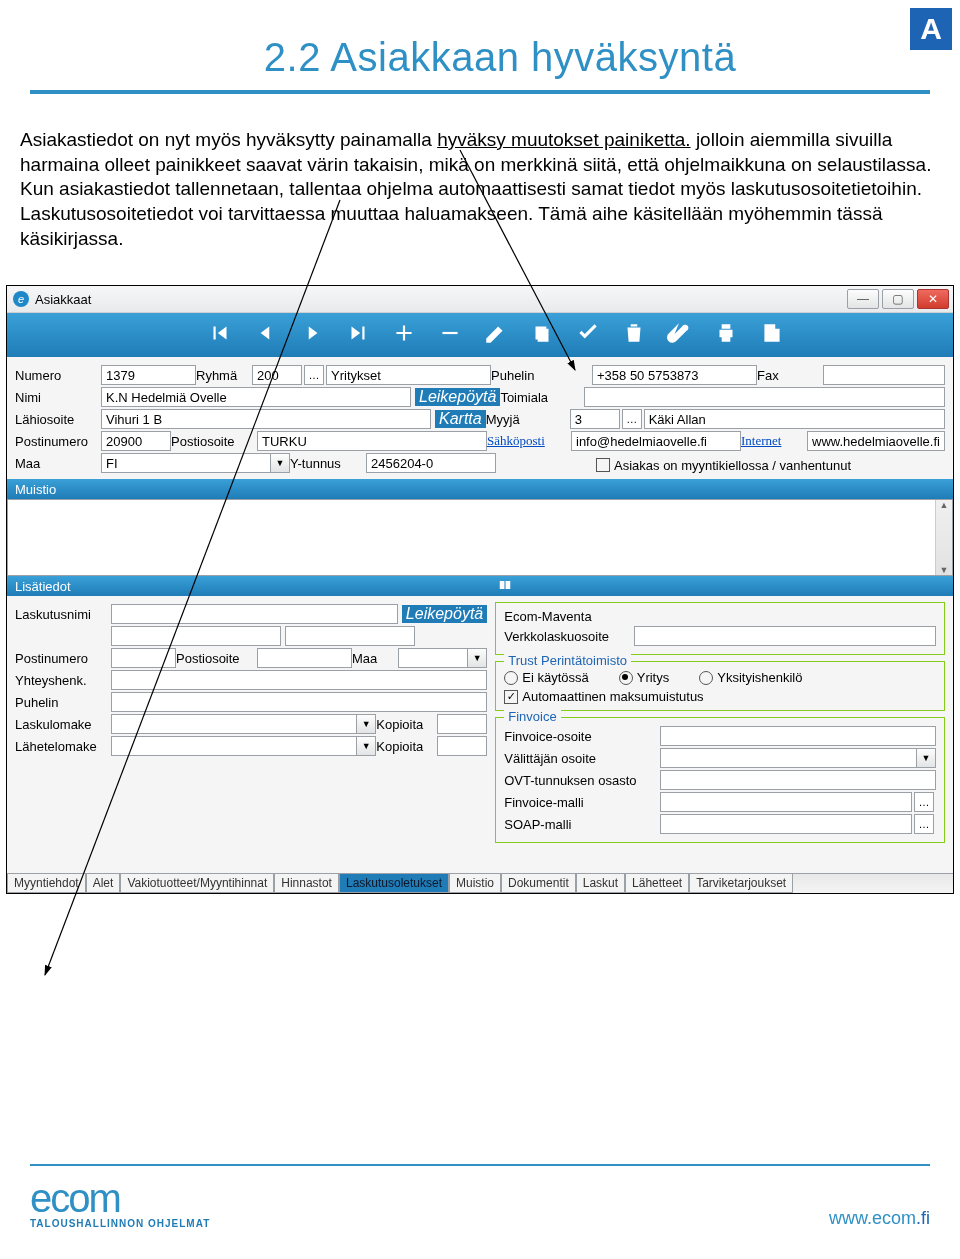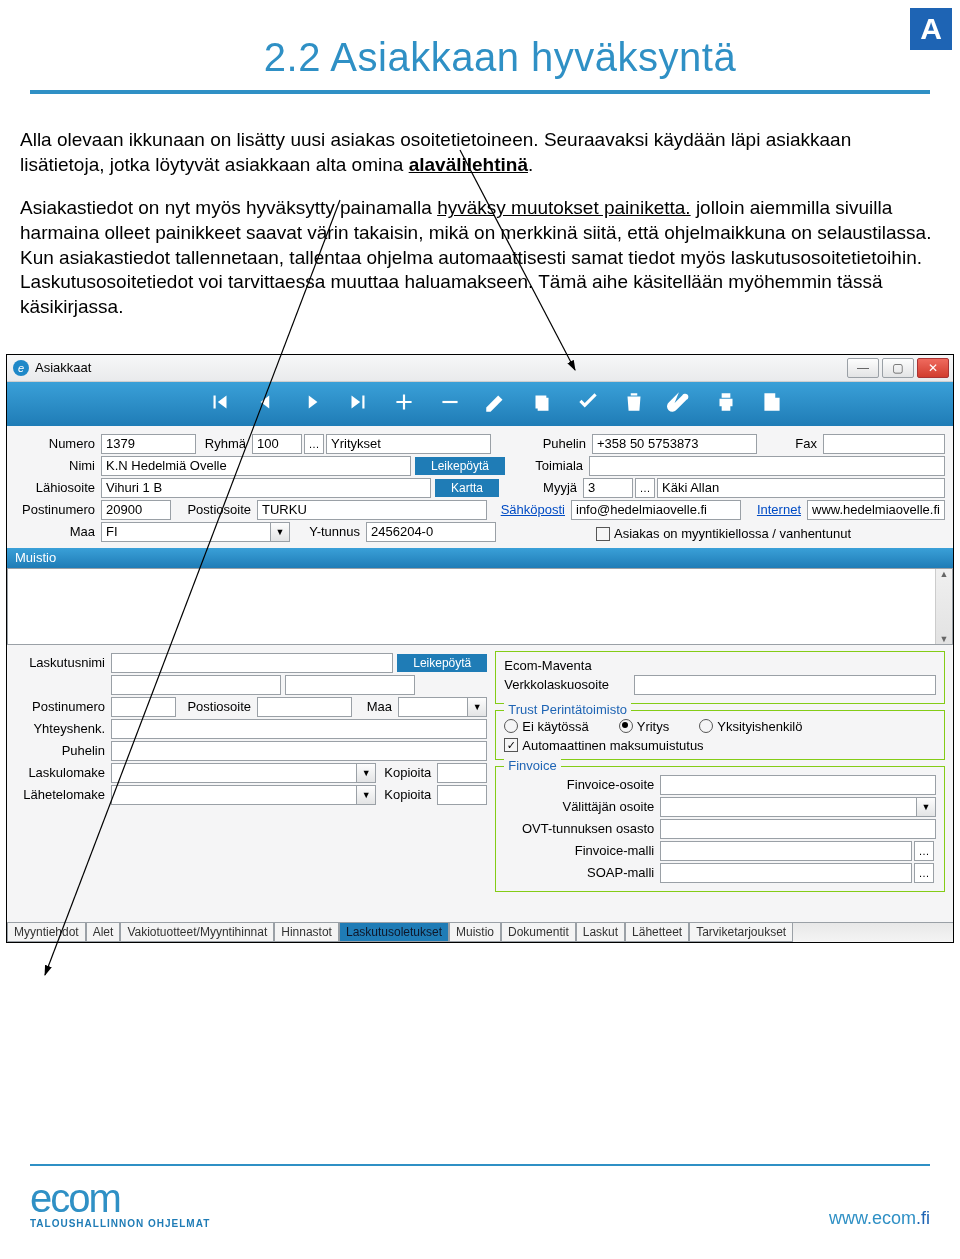--- a/index.html
+++ b/index.html
@@ -83,36 +83,37 @@
     height: 44px;
     display:flex; align-items:center; gap:20px;
     padding-left:200px;
   }
   .toolbar svg{width:26px;height:26px;fill:#fff;}
   .form-area{
     background:#f5f5f6;
     padding:6px 8px 4px 8px;
   }
   .row{display:flex;align-items:center;font-size:13px;margin:2px 0;}
-  .lbl{text-align:right;padding-right:6px;}
+  .lbl{text-align:left;padding-right:6px;}
   .inp{
     background:#fff;border:1px solid #9aa0a6;height:18px;
     display:flex;align-items:center;padding:0 4px;font-size:13px;
     overflow:hidden;white-space:nowrap;
   }
   .btn-small{
-    background:#1f7cb6;color:#fff;font-size:12px;height:18px;
-    display:flex;align-items:center;justify-content:center;padding:0 16px;
+    background:#1f7cb6;color:#fff;font-size:16px;height:18px;
+    display:flex;align-items:center;justify-content:center;padding:0 4px;
     margin-left:4px;
+    font-style:italic;
   }
   .dots{
     width:18px;height:18px;background:#fff;border:1px solid #9aa0a6;
     display:flex;align-items:center;justify-content:center;font-size:11px;margin:0 2px;
   }
-  .link{color:#004bc4;text-decoration:underline;}
+  .link{color:#004bc4;text-decoration:underline;font-family:Liberation Serif, serif;}
   .section-header{
     background:linear-gradient(#3aa0d8,#1f7cb6);
     color:#fff;font-size:13px;height:20px;display:flex;align-items:center;
     padding-left:8px;
   }
   .memo{
     background:#fff;border:1px solid #9aa0a6;height:75px;margin:0;
     position:relative;
   }
   .memo-scroll{
@@ -167,23 +168,20 @@
 
 <div class="page">
 
   <div class="corner-badge">A</div>
 
   <div class="title">2.2 Asiakkaan hyväksyntä</div>
   <div class="title-rule"></div>
 
   <div class="bodytext">
     <p>
-      <span>Alla olevaan ikkunaan on lisätty uusi asiakas osoitetietoineen. Seuraavaksi käydään läpi asiakkaan lisätietoja, jotka löytyvät asiakkaan alta omina </span><span class="bold underline">alavälilehtinä</span><span>.</span>
-    </p>
-    <p>
       <span>Asiakastiedot on nyt myös hyväksytty painamalla </span><span class="underline">hyväksy muutokset painiketta.</span><span> jolloin aiemmilla sivuilla harmaina olleet painikkeet saavat värin takaisin, mikä on merkkinä siitä, että ohjelmaikkuna on selaustilassa. Kun asiakastiedot tallennetaan, tallentaa ohjelma automaattisesti samat tiedot myös laskutusosoitetietoihin. Laskutusosoitetiedot voi tarvittaessa muuttaa haluamakseen. Tämä aihe käsitellään myöhemmin tässä käsikirjassa.</span>
     </p>
   </div>
 
   <div class="shot-frame">
 
     <div class="win-titlebar">
       <span class="icon-e">e</span>
       <span>Asiakkaat</span>
       <div class="win-btns">
@@ -234,21 +232,21 @@
             <path d="M5 4h10l4 4v12H5zM15 4v4h4"></path>
           </svg></span>
     </div>
 
     <div class="form-area">
 
       <div class="row">
         <span class="lbl" style="width:80px">Numero</span>
         <span class="inp" style="width:85px">1379</span>
         <span class="lbl" style="width:50px">Ryhmä</span>
-        <span class="inp" style="width:40px">100</span>
+        <span class="inp" style="width:40px">200</span>
         <span class="dots">…</span>
         <span class="inp" style="width:155px">Yritykset</span>
 
         <span class="lbl" style="width:95px">Puhelin</span>
         <span class="inp" style="width:155px">+358 50 5753873</span>
         <span class="lbl" style="width:60px">Fax</span>
         <span class="inp" style="flex:1"></span>
       </div>
 
       <div class="row">
@@ -299,20 +297,28 @@
     </div>
 
     <div class="section-header">Muistio</div>
     <div class="memo">
       <div class="memo-scroll">
           <span>▲</span>
           <span>▼</span>
         </div>
     </div>
 
+    <div class="section-header" style="justify-content:space-between;padding-right:440px;">
+      <span>Lisätiedot</span>
+      <span>
+        <svg width="16" height="14" viewBox="0 0 24 24" fill="#fff">
+            <path d="M3 5h8v14H3zM13 5h8v14h-8z"></path>
+          </svg>
+      </span>
+    </div>
 
     <div class="lower">
       <div class="col" style="flex:1.05">
         <div class="row">
           <span class="lbl" style="width:90px">Laskutusnimi</span>
           <span class="inp" style="flex:1"></span>
           <span class="btn-small">Leikepöytä</span>
         </div>
         <div class="row">
             <span class="lbl" style="width:90px"></span>

